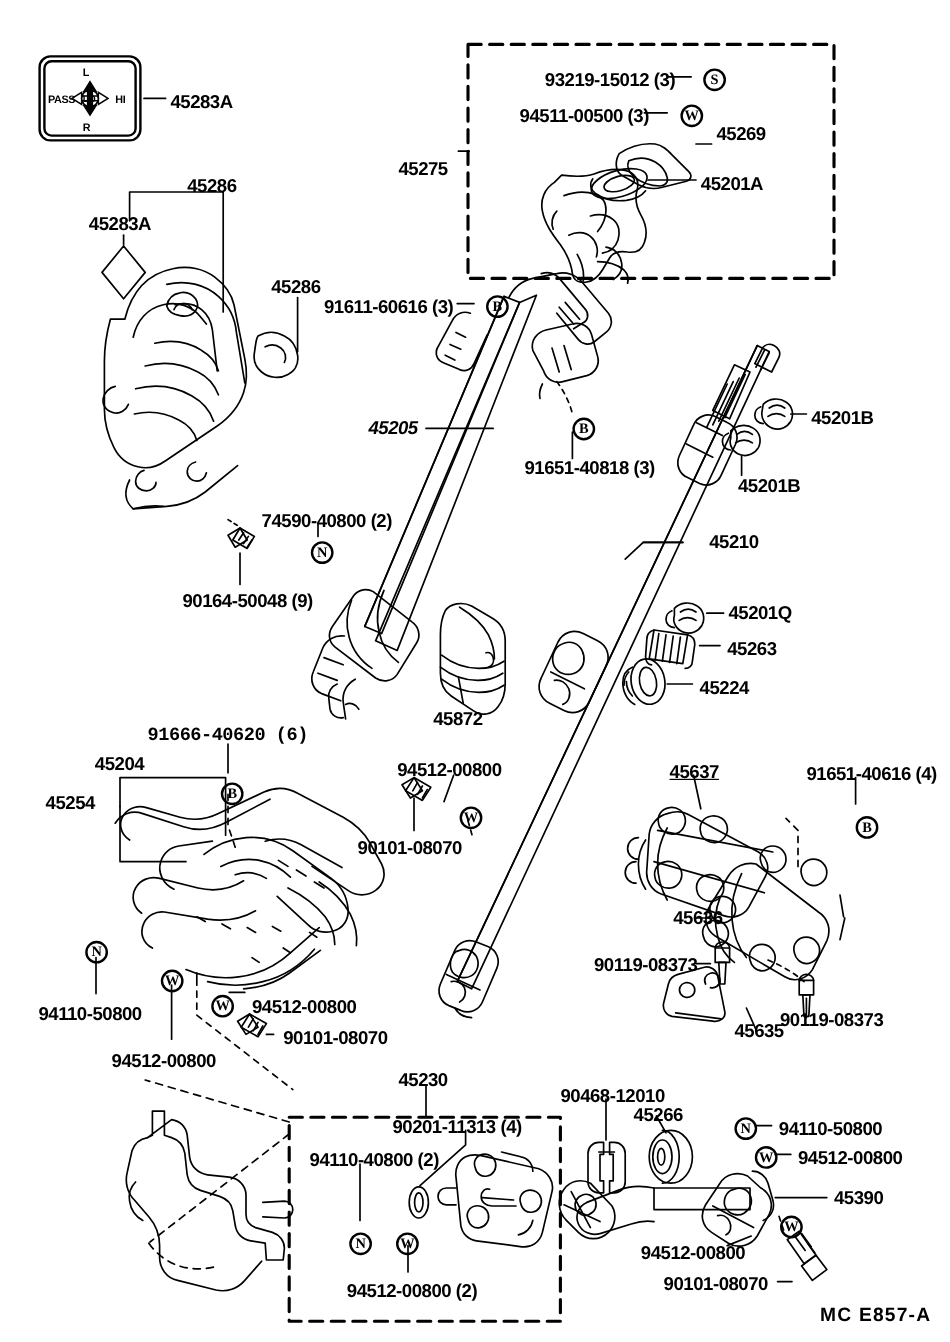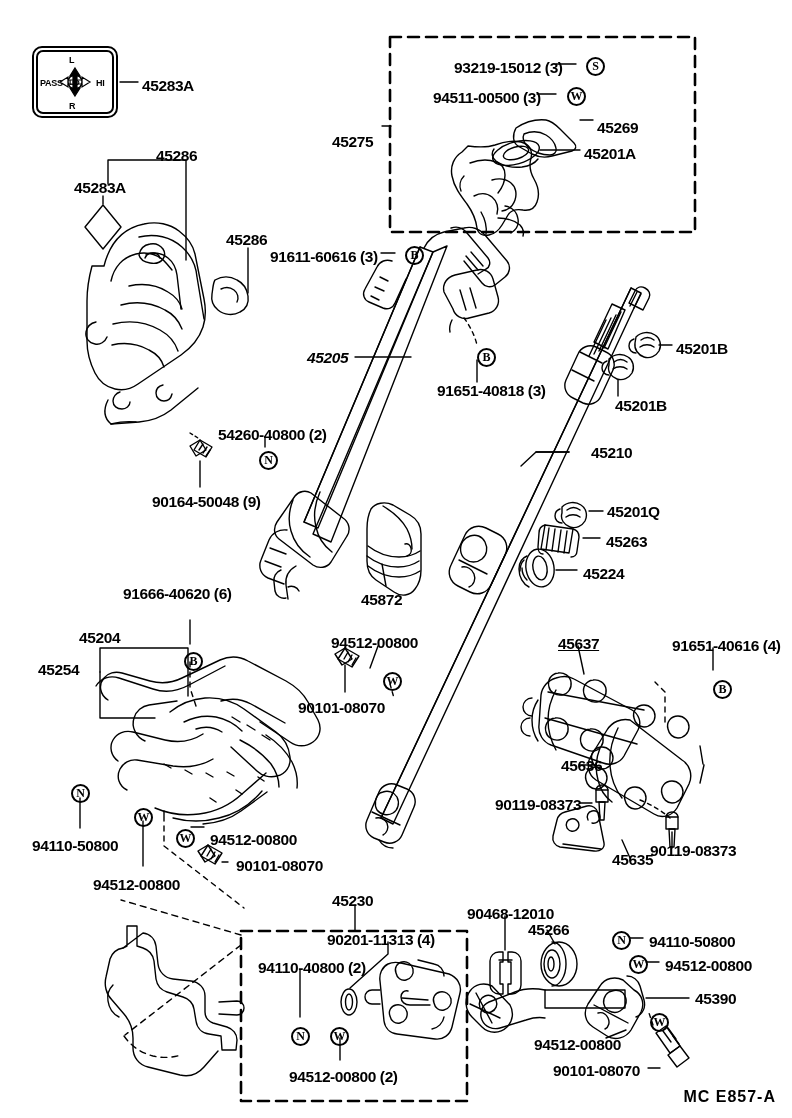--- a/index.html
+++ b/index.html
@@ -431,36 +431,36 @@
     <div class="swtxt" style="left:37px;top:32px;font-size:8px">LO</div>
   </div>
 
   <div id="labels-layer">
       <div class="lbl" style="left: 142px; top: 78px;">45283A</div>
       <div class="lbl" style="left: 156px; top: 148px;">45286</div>
       <div class="lbl" style="left: 74px; top: 180px;">45283A</div>
       <div class="lbl" style="left: 226px; top: 232px;">45286</div>
       <div class="lbl" style="left: 454px; top: 60px; text-align: center;">93219-15012 (3)</div>
       <div class="lbl" style="left: 433px; top: 90px;">94511-00500 (3)</div>
-      <div class="lbl" style="left: 597px; top: 120px; text-align: right;">45269</div>
+      <div class="lbl" style="left: 597px; top: 105px; text-align: right;">45269</div>
       <div class="lbl" style="left: 584px; top: 146px;">45201A</div>
       <div class="lbl" style="left: 332px; top: 120px; margin-top: 14px;">45275</div>
       <div class="lbl" style="left: 270px; top: 249px;">91611-60616 (3)</div>
       <div class="lbl" style="left: 307px; top: 350px; font-style: italic;">45205</div>
       <div class="lbl" style="left: 437px; top: 383px;">91651-40818 (3)</div>
       <div class="lbl" style="left: 676px; top: 341px;">45201B</div>
       <div class="lbl" style="left: 615px; top: 398px;">45201B</div>
       <div class="lbl" style="left: 591px; top: 445px;">45210</div>
       <div class="lbl" style="left: 607px; top: 504px;">45201Q</div>
       <div class="lbl" style="left: 606px; top: 534px;">45263</div>
       <div class="lbl" style="left: 583px; top: 566px;">45224</div>
-      <div class="lbl" style="left: 218px; top: 427px;">54260-40800 (2)</div>
+      <div class="lbl" style="left: 218px; top: 427px;">74590-40800 (2)</div>
       <div class="lbl" style="left: 152px; top: 494px;">90164-50048 (9)</div>
       <div class="lbl" style="left: 361px; top: 592px;">45872</div>
-      <div class="lbl" style="left: 123px; top: 586px;">91666-40620 (6)</div>
+      <div class="lbl" style="left: 123px; top: 606px; font-family: Liberation Mono, monospace;">91666-40620 (6)</div>
       <div class="lbl" style="left: 79px; top: 630px;">45204</div>
       <div class="lbl" style="left: 38px; top: 662px;">45254</div>
       <div class="lbl" style="left: 331px; top: 635px;">94512-00800</div>
       <div class="lbl" style="left: 298px; top: 700px;">90101-08070</div>
       <div class="lbl" style="left: 32px; top: 838px;">94110-50800</div>
       <div class="lbl" style="left: 93px; top: 877px;">94512-00800</div>
       <div class="lbl" style="left: 210px; top: 832px;">94512-00800</div>
       <div class="lbl" style="left: 236px; top: 858px;">90101-08070</div>
       <div class="lbl" style="left: 558px; top: 636px; text-decoration: underline;">45637</div>
       <div class="lbl" style="left: 672px; top: 638px;">91651-40616 (4)</div>

